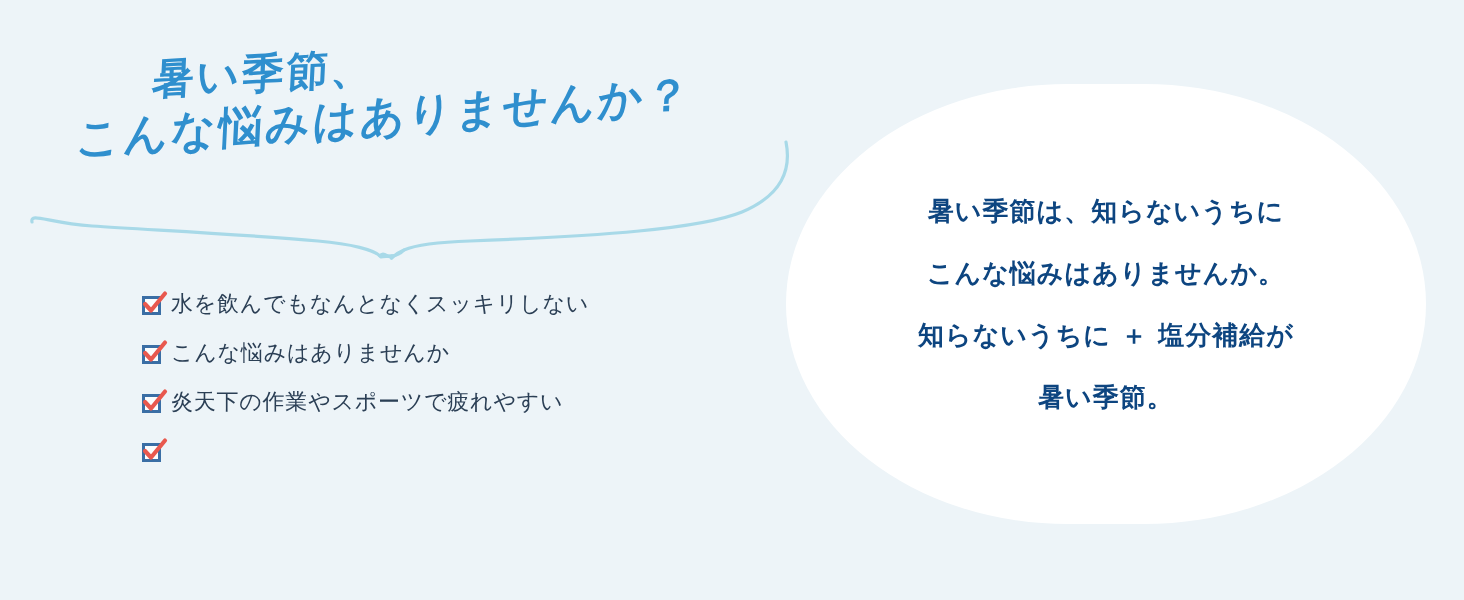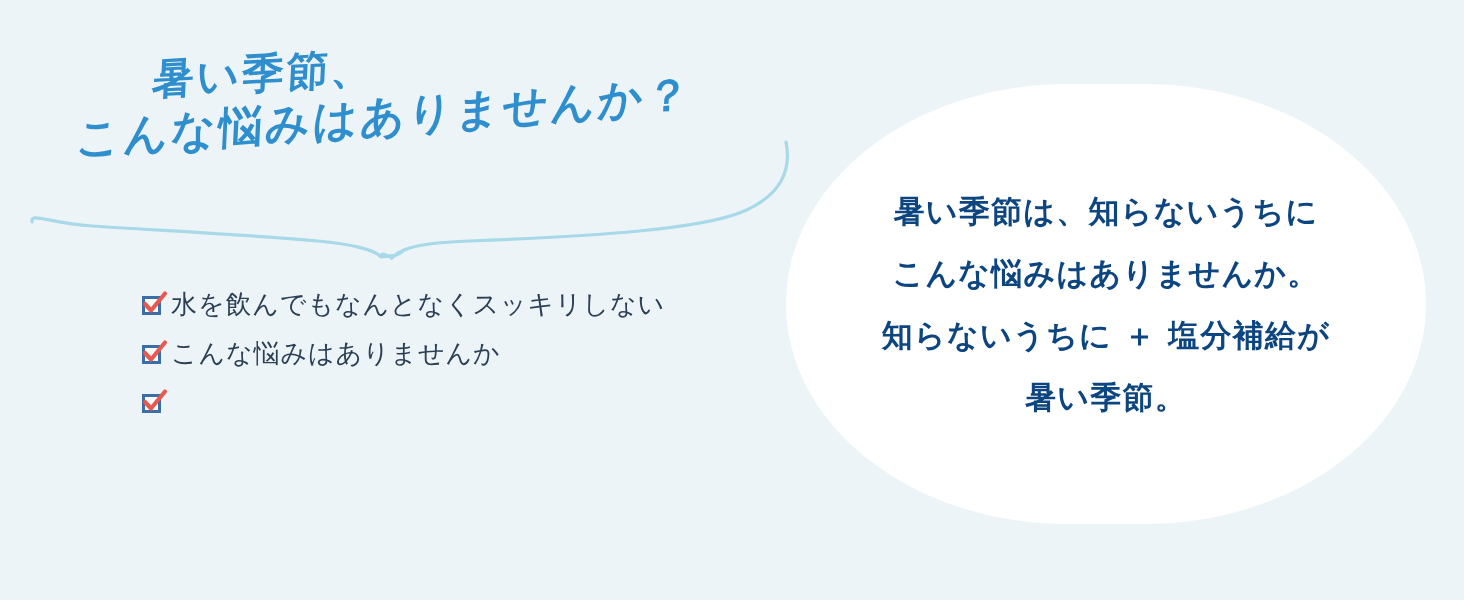--- a/index.html
+++ b/index.html
@@ -113,21 +113,21 @@
   .check-box svg {
     position: absolute;
     left: -1px;
     top: -5px;
     width: 26px;
     height: 26px;
     overflow: visible;
   }
 
   .check-label {
-    font-size: 26px;
+    font-size: 22px;
     line-height: 28px;
     color: #2b3f55;
     letter-spacing: 0.035em;
     font-family: "DejaVu Sans", sans-serif;
     white-space: nowrap;
   }
 
   
 
   .blob {
@@ -141,21 +141,21 @@
     display: flex;
     align-items: center;
     justify-content: center;
   }
 
   .blob-text {
     text-align: center;
     color: #0d4580;
     font-family: "DejaVu Sans", sans-serif;
     font-weight: 700;
-    font-size: 31px;
+    font-size: 26px;
     line-height: 62px;
     letter-spacing: 0.04em;
     white-space: nowrap;
   }
 
   .blob-text div { white-space: nowrap; }
 </style>
 </head>
 <body>
 
@@ -200,20 +200,29 @@
       <div class="check-item">
         <span class="check-box">
           <span class="box"></span>
           <svg viewBox="0 0 26 26" aria-hidden="true">
             <path d="M 4 13 L 10 19.5 L 24 2.5" fill="none" stroke="#e8584e" stroke-width="4.2" stroke-linecap="round" stroke-linejoin="round"></path>
           </svg>
         </span>
         <span class="check-label">こんな悩みはありませんか</span>
       </div>
 
+      <div class="check-item">
+        <span class="check-box">
+          <span class="box"></span>
+          <svg viewBox="0 0 26 26" aria-hidden="true">
+            <path d="M 4 13 L 10 19.5 L 24 2.5" fill="none" stroke="#e8584e" stroke-width="4.2" stroke-linecap="round" stroke-linejoin="round"></path>
+          </svg>
+        </span>
+        <span class="check-label">炎天下の作業やスポーツで疲れやすい</span>
+      </div>
 
       <div class="check-item">
         <span class="check-box">
           <span class="box"></span>
           <svg viewBox="0 0 26 26" aria-hidden="true">
             <path d="M 4 13 L 10 19.5 L 24 2.5" fill="none" stroke="#e8584e" stroke-width="4.2" stroke-linecap="round" stroke-linejoin="round"></path>
           </svg>
         </span>
       </div>
 

